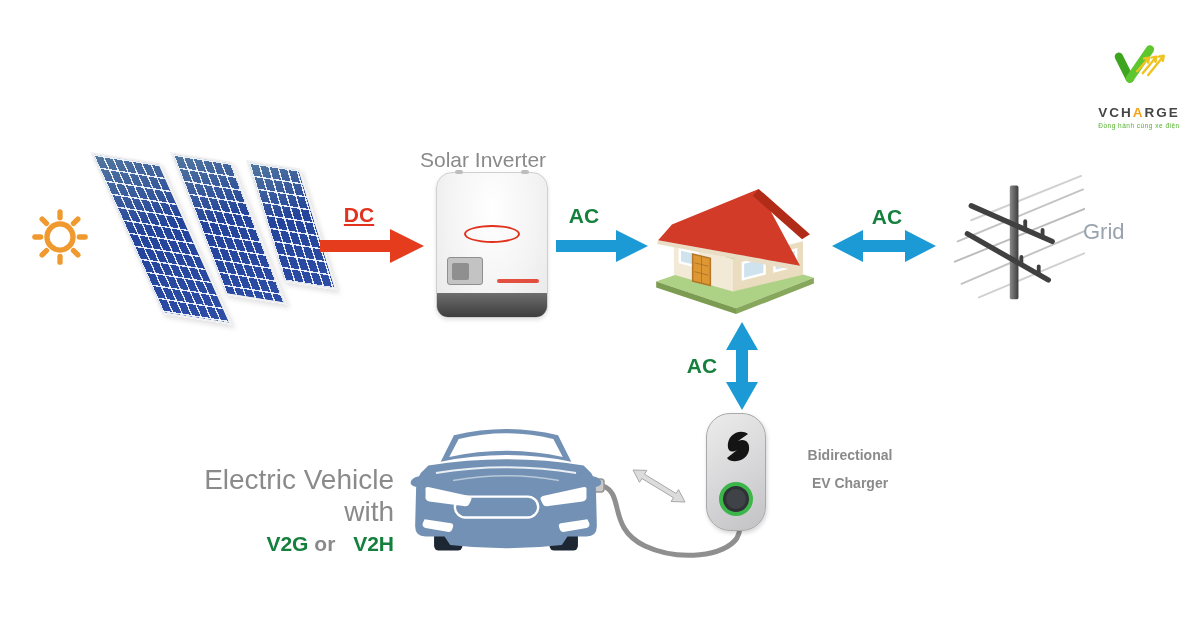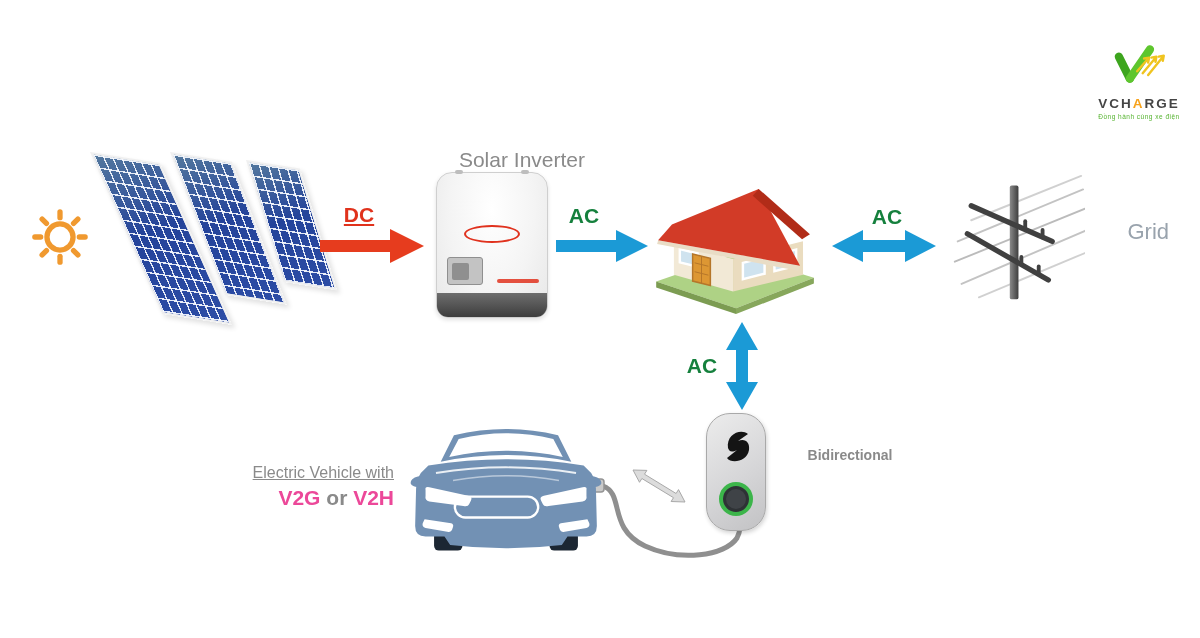--- a/index.html
+++ b/index.html
@@ -2,30 +2,30 @@
 <html><head>
 <meta charset="utf-8">
 <style>
   * { margin:0; padding:0; box-sizing:border-box; }
   html,body { background:#fff; }
   body { font-family:"Liberation Sans", sans-serif; }
   #stage { position:relative; width:1200px; height:638px; background:#ffffff; overflow:hidden; }
   .abs { position:absolute; }
 
   
-  .node-label { position:absolute; color:#8a8a8a; font-size:21px; text-align:right; white-space:nowrap; }
+  .node-label { position:absolute; color:#8a8a8a; font-size:21px; text-align:left; white-space:nowrap; }
   .flow-label { position:absolute; font-weight:bold; font-size:21px; text-align:center; width:42px; }
   .flow-label.red { color:#e0321c; }
   .flow-label.blue { color:#15803d; }
   .charger-label { position:absolute; left:772px; top:441px; width:156px; text-align:center;
                    color:#8a8a8a; font-weight:bold; font-size:14px; line-height:28px; }
   .ev-label { position:absolute; left:168px; top:464px; width:226px; text-align:right; color:#8a8a8a; }
-  .ev-label .line1 { font-size:16px;text-decoration:underline; }
+  .ev-label .line1 { font-size:28px; }
   .ev-label .line2 { font-size:21px; font-weight:bold; margin-top:4px; }
-  .ev-label .v2 { color:#ec4899; }
+  .ev-label .v2 { color:#15803d;margin-left:12px; }
 
   
   #panels { position:absolute; left:80px; top:138px; width:310px; height:215px; }
   .panel { position:absolute; border:2px solid #f0f0f0; transform-origin:0 0;
     box-shadow:2px 3px 5px rgba(0,0,0,.12);
     background-image:
       repeating-linear-gradient(to right, rgba(248,250,255,.92) 0 1.5px, transparent 1.5px 9.5px),
       repeating-linear-gradient(to bottom, rgba(248,250,255,.92) 0 1.5px, transparent 1.5px 13px),
       linear-gradient(155deg,#54799e 0%, #24439a 45%, #2d4da6 100%); }
   .panel.p1 { left:10px; top:14px; width:70px; height:162px; transform:skew(24deg,9deg); }
@@ -52,21 +52,21 @@
   
   #charger { position:absolute; left:706px; top:413px; width:60px; height:118px;
     background:linear-gradient(145deg,#ececec 0%, #d6d6d8 55%, #c2c2c4 100%);
     border:1px solid #a9a9a9; border-radius:24px; box-shadow:1px 2px 4px rgba(0,0,0,.18); }
   #charger-socket { position:absolute; left:50%; bottom:14px; transform:translateX(-50%);
     width:34px; height:34px; border-radius:50%; background:#3f4347;
     border:4px solid #3cb54a; box-shadow:inset 0 0 0 3px #2e3235; }
 
   
   #logo { position:absolute; left:1086px; top:42px; width:106px; text-align:center; }
-  #logo-brand { font-size:13.5px; font-weight:bold; letter-spacing:2px; color:#454545; margin-top:6px; }
+  #logo-brand { font-size:13.5px; font-weight:bold; letter-spacing:2px; color:#454545; margin-top:15px; }
   #logo-brand .accent { color:#f7a21b; }
   #logo-tagline { font-size:6.5px; color:#54b32e; letter-spacing:.5px; margin-top:2px; }
 </style>
 </head>
 <body>
 
 <div id="stage">
 
   <svg class="abs" style="left:31px; top:208px;" width="58" height="58" viewBox="0 0 60 60">
     <circle cx="30" cy="30" r="13.5" fill="none" stroke="#f0992f" stroke-width="5.5"></circle>
@@ -156,21 +156,21 @@
       <line x1="22" y1="37" x2="106" y2="74"></line>
       <line x1="18" y1="66" x2="102" y2="114"></line>
     </g>
     <g stroke="#404040" stroke-width="4" stroke-linecap="round">
       <line x1="96" y1="70" x2="96" y2="62"></line>
       <line x1="78" y1="61" x2="78" y2="53"></line>
       <line x1="92" y1="108" x2="92" y2="100"></line>
       <line x1="74" y1="98" x2="74" y2="90"></line>
     </g>
   </svg>
-  <div class="node-label" style="left:1083px; top:219px; width:50px; color:#99a3ad; font-size:22px;margin-left:36px;">Grid</div>
+  <div class="node-label" style="left:1083px; top:219px; width:50px; color:#99a3ad; font-size:22px;">Grid</div>
 
   <div class="flow-label blue" style="left:681px; top:354px;">AC</div>
   <svg class="abs" style="left:723px; top:320px;" width="38" height="92" viewBox="0 0 38 92">
     <polygon points="19,2 35,30 25,30 25,62 35,62 19,90 3,62 13,62 13,30 3,30" fill="#1b9ad6"></polygon>
   </svg>
 
   <svg class="abs" style="left:585px; top:468px;" width="170" height="95" viewBox="0 0 170 95">
     <path d="M18,18 C40,26 22,60 60,78 C95,94 140,88 152,70 C156,62 155,58 154,50" fill="none" stroke="#8f8f8f" stroke-width="5" stroke-linecap="round"></path>
     <rect x="2" y="11" width="17" height="13" rx="3" fill="#c9c9c9" stroke="#949494" stroke-width="1.5"></rect>
   </svg>
@@ -180,20 +180,21 @@
   </svg>
 
   <div id="charger">
     <svg class="abs" style="left:14px; top:12px;" width="32" height="40" viewBox="0 0 32 40">
       <path d="M7,22 C5,8 20,2 27,8 L17,15 C24,12 29,16 28,24 C26,36 10,38 6,32 L16,24 C10,27 8,25 7,22 Z" fill="#141414"></path>
     </svg>
     <div id="charger-socket"></div>
   </div>
   <div class="charger-label">
     <div>Bidirectional</div>
+    <div>EV Charger</div>
   </div>
 
   <svg class="abs" style="left:400px; top:418px;" width="212" height="145" viewBox="0 0 224 145">
 
     <path d="M57,14 Q112,1 167,14 L181,42 Q112,28 43,42 Z" fill="#7291b4"></path>
     <path d="M62,18 Q112,6 162,18 L172,37 Q112,24 52,37 Z" fill="#ffffff"></path>
 
     <ellipse cx="20" cy="63" rx="9" ry="5.5" fill="#7291b4" transform="rotate(-12 20 63)"></ellipse>
     <ellipse cx="204" cy="63" rx="9" ry="5.5" fill="#7291b4" transform="rotate(12 204 63)"></ellipse>
 

